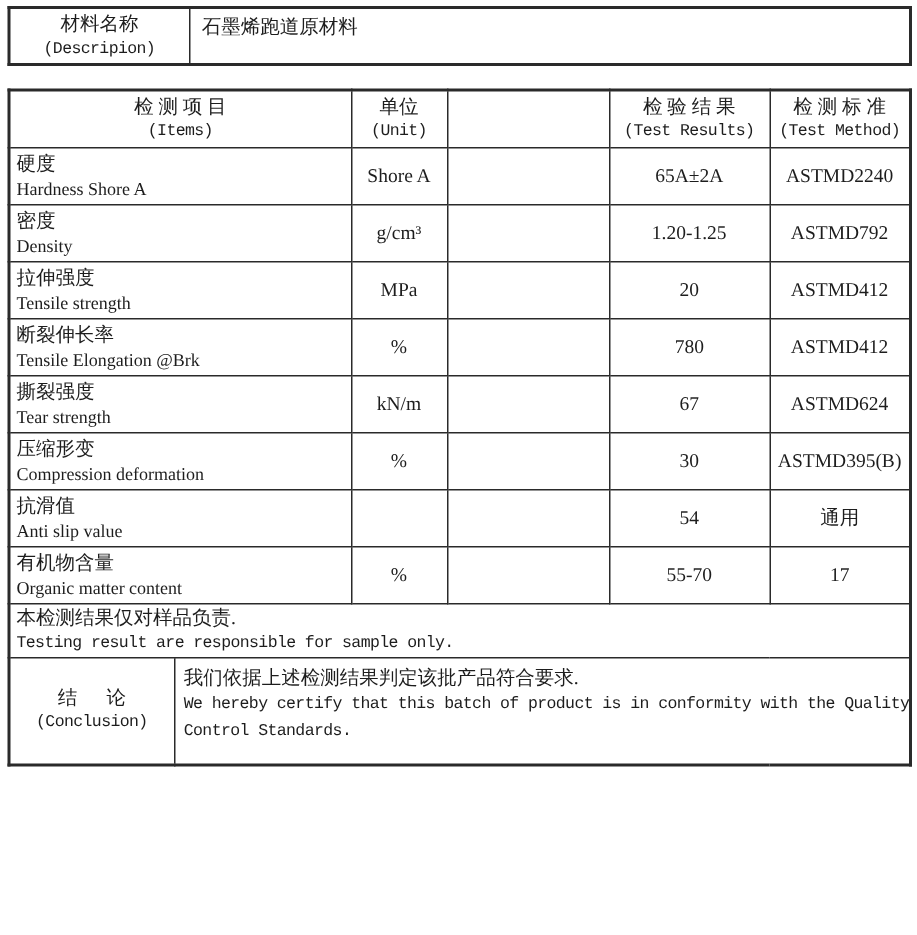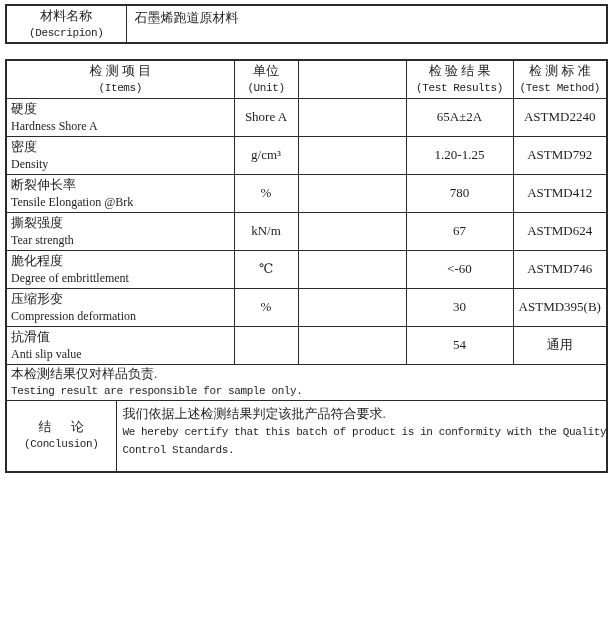--- a/index.html
+++ b/index.html
@@ -106,20 +106,30 @@
           <td class="item l" colspan="2">
             <span class="zh">密度</span>
             <span class="en">Density</span>
           </td>
           <td class="c serif-val">g/cm³</td>
           <td></td>
           <td class="c serif-val">1.20-1.25</td>
           <td class="c serif-val">ASTMD792</td>
         </tr>
 
+        <tr class="data-row">
+          <td class="item l" colspan="2">
+            <span class="zh">拉伸强度</span>
+            <span class="en">Tensile strength</span>
+          </td>
+          <td class="c serif-val">MPa</td>
+          <td></td>
+          <td class="c serif-val">20</td>
+          <td class="c serif-val">ASTMD412</td>
+        </tr>
 
         <tr class="data-row">
           <td class="item l" colspan="2">
             <span class="zh">断裂伸长率</span>
             <span class="en">Tensile Elongation @Brk</span>
           </td>
           <td class="c serif-val">%</td>
           <td></td>
           <td class="c serif-val">780</td>
           <td class="c serif-val">ASTMD412</td>
@@ -130,30 +140,20 @@
             <span class="zh">撕裂强度</span>
             <span class="en">Tear strength</span>
           </td>
           <td class="c serif-val">kN/m</td>
           <td></td>
           <td class="c serif-val">67</td>
           <td class="c serif-val">ASTMD624</td>
         </tr>
 
 
-        <tr class="data-row">
-          <td class="item l" colspan="2">
-            <span class="zh">脆化程度</span>
-            <span class="en">Degree of embrittlement</span>
-          </td>
-          <td class="c serif-val">℃</td>
-          <td></td>
-          <td class="c serif-val">&lt;-60</td>
-          <td class="c serif-val">ASTMD746</td>
-        </tr>
 
         <tr class="data-row">
           <td class="item l" colspan="2">
             <span class="zh">压缩形变</span>
             <span class="en">Compression deformation</span>
           </td>
           <td class="c serif-val">%</td>
           <td></td>
           <td class="c serif-val">30</td>
           <td class="c serif-val">ASTMD395(B)</td>
@@ -163,20 +163,30 @@
           <td class="item l" colspan="2">
             <span class="zh">抗滑值</span>
             <span class="en">Anti slip value</span>
           </td>
           <td class="c serif-val"></td>
           <td></td>
           <td class="c serif-val">54</td>
           <td class="c serif-val">通用</td>
         </tr>
 
+        <tr class="data-row">
+          <td class="item l" colspan="2">
+            <span class="zh">有机物含量</span>
+            <span class="en">Organic matter content</span>
+          </td>
+          <td class="c serif-val">%</td>
+          <td></td>
+          <td class="c serif-val">55-70</td>
+          <td class="c serif-val">17</td>
+        </tr>
       </tbody>
 
     <tbody>
       <tr class="note-row">
         <td class="l" colspan="6">
           <span class="zh" style="line-height:17px">本检测结果仅对样品负责.</span>
           <span class="mono en-ln">Testing result are responsible for sample only.</span>
         </td>
       </tr>
       <tr class="concl-row">

